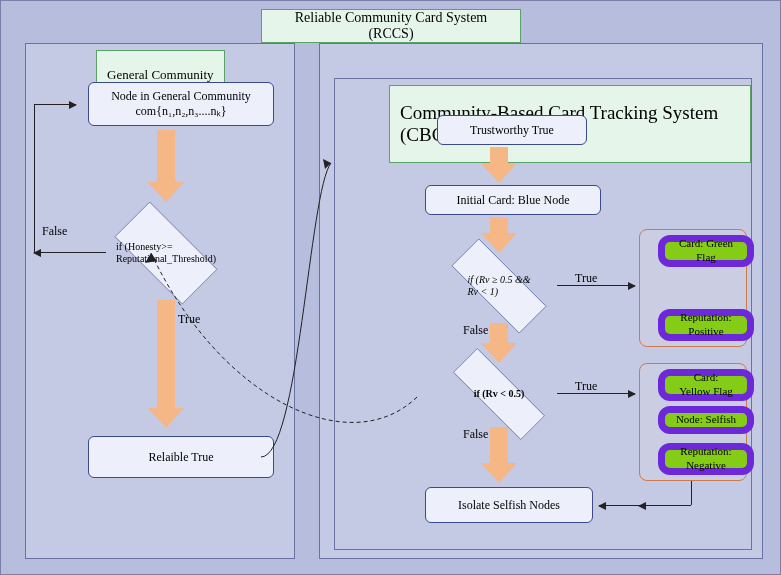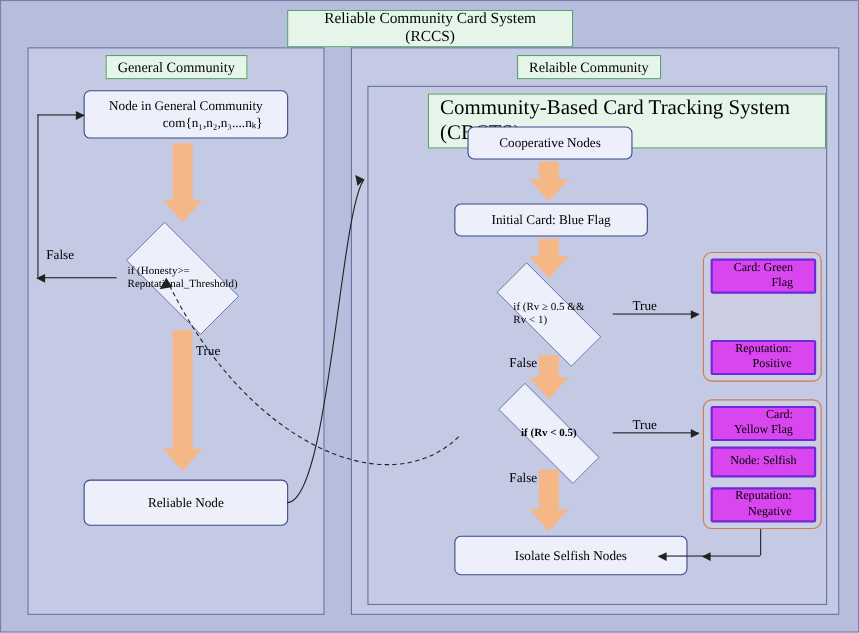--- a/index.html
+++ b/index.html
@@ -25,45 +25,46 @@
   }
   .panel {
     position: absolute;
     background: #c4c9e4;
     border: 1px solid #6a72a4;
   }
   .subtitle {
     position: absolute;
     background: #e6f5ea;
     border: 1px solid #5aa368;
-    padding: 2px 10px;
+    padding: 16px 10px;
     font-size: 13px;
   }
   .inner-panel {
     position: absolute;
     background: #c4c9e4;
     border: 1px solid #6a72a4;
   }
   .box {
     position: absolute;
     background: #edf0fb;
     border: 1px solid #3b4a8a;
     border-radius: 6px;
     display: flex;
     align-items: center;
     justify-content: center;
-    text-align: right;
+    text-align: center;
     font-size: 12px;
     padding: 4px;
     line-height: 1.25;
+    margin-left: 12px;
   }
   .pinkbox {
-    background: #d946ef;
-    border: 2px solid #6d28d9;
-    border-radius: 2px;
+    background: #84cc16;
+    border: 7px solid #6d28d9;
+    border-radius: 12px;
   }
   .pinkgroup {
     position: absolute;
     border: 1px solid #cc7a50;
     border-radius: 8px;
     background: rgba(249,231,221,0.15);
   }
   .diamond {
     position: absolute;
     width: 120px;
@@ -161,42 +162,41 @@
     <div class="lbl" style="left:16px; top:180px;">False</div>
     <div class="arrow-black-h left" style="left:8px; top:208px; width:72px;"></div>
     <div class="vline" style="left:8px; top:60px; height:148px;"></div>
     <div class="arrow-black-h" style="left:8px; top:60px; width:42px;"></div>
 
     <div class="lbl" style="left:152px; top:268px;">True</div>
     <div class="arrow-oran" style="left:128px; top:256px; height:110px;">
         <div class="stem" style="height:110px;"></div>
       </div>
 
-    <div class="box" style="left:50px; top:392px; width:186px; height:42px;">Reliable Node</div>
+    <div class="box" style="left:50px; top:392px; width:186px; height:42px;">Relaible True</div>
   </div>
 
   <div class="panel" style="left:318px; top:42px; width:444px; height:516px;">
-    <div class="subtitle" style="left:150px; top:6px;">Relaible Community</div>
 
     <div class="inner-panel" style="left:14px; top:34px; width:418px; height:472px;">
       <div class="subtitle" style="left:54px; top:6px; font-size:19px;">Community-Based Card Tracking System (CBCTS)</div>
 
-      <div class="box" style="left:90px; top:36px; width:150px; height:30px;">Cooperative Nodes</div>
+      <div class="box" style="left:90px; top:36px; width:150px; height:30px;">Trustworthy True</div>
 
       <div class="arrow-oran" style="left:152px; top:68px; height:18px;">
           <div class="stem" style="height:18px;"></div>
         </div>
 
-      <div class="box" style="left:78px; top:106px; width:176px; height:30px;">Initial Card:  Blue Flag</div>
+      <div class="box" style="left:78px; top:106px; width:176px; height:30px;">Initial Card:  Blue Node</div>
 
       <div class="arrow-oran" style="left:152px; top:138px; height:18px;">
           <div class="stem" style="height:18px;"></div>
         </div>
 
-      <div class="diamond" style="left:104px; top:172px; width:120px; height:70px;">
+      <div class="diamond" style="left:104px; top:172px; width:120px; height:70px;font-style:italic;">
         <div class="shape"></div>
         <div class="dcontent" style="white-space:pre-line;">if (Rv ≥ 0.5 &amp;&amp;
 Rv &lt; 1)</div>
       </div>
       <div class="lbl" style="left:240px; top:192px;">True</div>
       <div class="arrow-black-h" style="left:222px; top:206px; width:78px;"></div>
       <div class="lbl" style="left:128px; top:244px;">False</div>
 
       <div class="arrow-oran" style="left:152px; top:244px; height:22px;">
           <div class="stem" style="height:22px;"></div>
@@ -207,21 +207,21 @@
         <div class="dcontent">if (Rv &lt; 0.5)</div>
       </div>
       <div class="lbl" style="left:240px; top:300px;">True</div>
       <div class="arrow-black-h" style="left:222px; top:314px; width:78px;"></div>
       <div class="lbl" style="left:128px; top:348px;">False</div>
 
       <div class="arrow-oran" style="left:152px; top:348px; height:38px;">
           <div class="stem" style="height:38px;"></div>
         </div>
 
-      <div class="box" style="left:78px; top:408px; width:212px; height:36px;">Isolate Selfish Nodes</div>
+      <div class="box" style="left:78px; top:408px; width:168px; height:36px;">Isolate Selfish Nodes</div>
 
       <div class="pinkgroup" style="left:304px; top:150px; width:108px; height:118px;">
         <div class="box pinkbox" style="left:6px; top:5px; width:96px; height:32px; white-space:pre-line; font-size:11px;">Card: Green
 Flag</div>
         <div class="box pinkbox" style="left:6px; top:79px; width:96px; height:32px; white-space:pre-line; font-size:11px;">Reputation:
 Positive</div>
       </div>
 
       <div class="pinkgroup" style="left:304px; top:284px; width:108px; height:118px;">
         <div class="box pinkbox" style="left:6px; top:5px; width:96px; height:32px; white-space:pre-line; font-size:11px;">Card:

